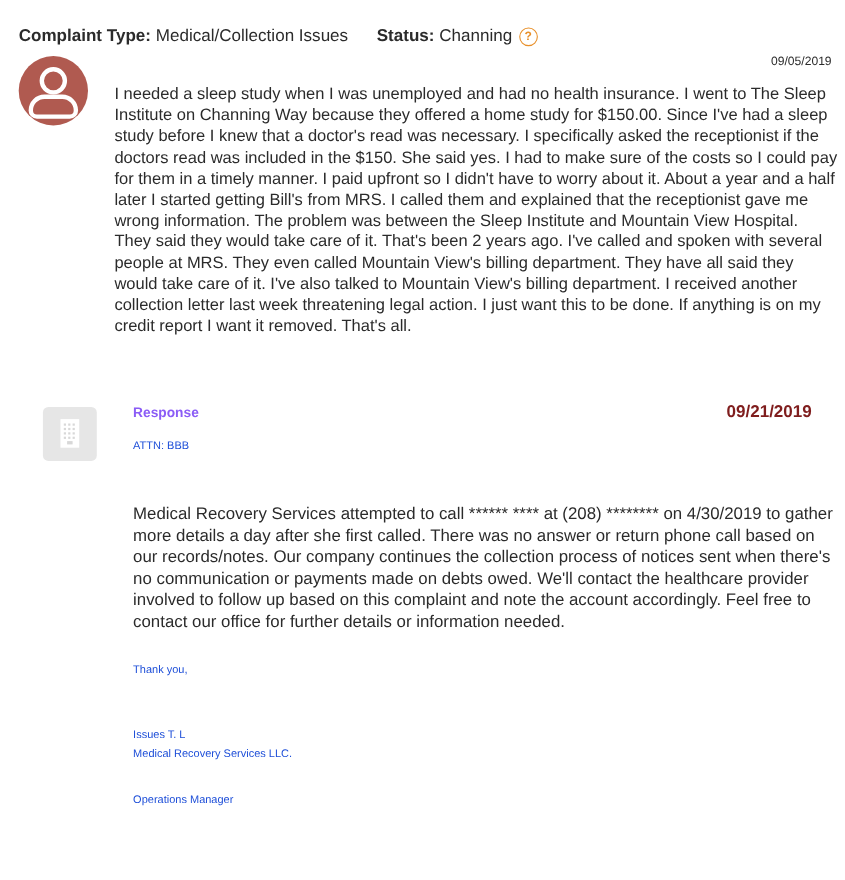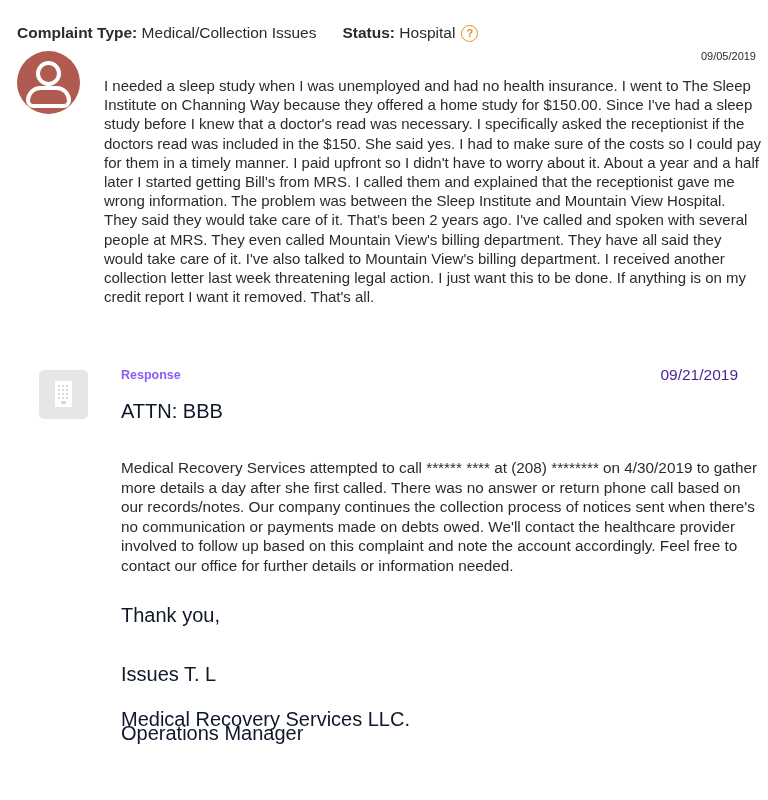--- a/index.html
+++ b/index.html
@@ -17,31 +17,31 @@
 
     .complaint-date { position: absolute; right: 12px; top: 50px; font-size: 11px; color: #2b2b2b; }
     .complaint-text { position: absolute; left: 104px; top: 76px; width: 658px; font-size: 15px; line-height: 19.2px; color: #2b2b2b; }
 
     .biz-icon { position: absolute; left: 39px; top: 370px; width: 49px; height: 49px; background: #e6e6e6; border-radius: 5px; }
     .biz-icon .bldg { position: absolute; left: 16px; top: 11px; width: 17px; height: 26px; background: #ffffff; }
     .biz-icon .win { position: absolute; width: 2px; height: 2px; background: #d8d8d8; }
     .biz-icon .door { position: absolute; left: 22px; top: 31px; width: 5px; height: 3px; background: #d8d8d8; }
 
     .resp-label { position: absolute; left: 121px; top: 368px; font-size: 12.5px; font-weight: bold; color: #8b5cf6; }
-    .resp-date { position: absolute; right: 30px; top: 366px; font-size: 15.5px; color: #4c1d95; }
-    .resp-line { position: absolute; left: 121px; font-size: 20px; color: #0f172a; text-align: center; }
+    .resp-date { position: absolute; right: 30px; top: 366px; font-size: 15.5px; color: #7f1d1d; font-weight: bold; }
+    .resp-line { position: absolute; left: 121px; font-size: 10px; color: #1d4ed8; text-align: center; }
     .resp-para { position: absolute; left: 121px; top: 458px; width: 640px; font-size: 15.3px; line-height: 19.5px; color: #2b2b2b; }
   </style>
 </head>
 <body>
 
 <div class="header-row">
   <span class="lbl">Complaint Type:</span>&nbsp;<span>Medical/Collection Issues</span>
   <span class="gap"></span>
-  <span class="lbl">Status:</span>&nbsp;<span>Hospital</span>
+  <span class="lbl">Status:</span>&nbsp;<span>Channing</span>
   <span class="help-icon">?</span>
 </div>
 
 <div class="avatar">
   <div class="head"></div>
   <div class="body"></div>
 </div>
 
 <div class="complaint-date">09/05/2019</div>
 <div class="complaint-text">I needed a sleep study when I was unemployed and had no health insurance. I went to The Sleep Institute on Channing Way because they offered a home study for $150.00. Since I've had a sleep study before I knew that a doctor's read was necessary. I specifically asked the receptionist if the doctors read was included in the $150. She said yes. I had to make sure of the costs so I could pay for them in a timely manner. I paid upfront so I didn't have to worry about it. About a year and a half later I started getting Bill's from MRS. I called them and explained that the receptionist gave me wrong information. The problem was between the Sleep Institute and Mountain View Hospital. They said they would take care of it. That's been 2 years ago. I've called and spoken with several people at MRS. They even called Mountain View's billing department. They have all said they would take care of it. I've also talked to Mountain View's billing department. I received another collection letter last week threatening legal action. I just want this to be done. If anything is on my credit report I want it removed. That's all.</div>
@@ -63,14 +63,14 @@
   <div class="door"></div>
 </div>
 
 <div class="resp-label">Response</div>
 <div class="resp-date">09/21/2019</div>
 
 <div class="resp-line" style="top:400px">ATTN: BBB</div>
 <div class="resp-para">Medical Recovery Services attempted to call ****** **** at (208) ******** on 4/30/2019 to gather more details a day after she first called. There was no answer or return phone call based on our records/notes. Our company continues the collection process of notices sent when there's no communication or payments made on debts owed. We'll contact the healthcare provider involved to follow up based on this complaint and note the account accordingly. Feel free to contact our office for further details or information needed.</div>
 <div class="resp-line" style="top:604px">Thank you,</div>
 <div class="resp-line" style="top:663px">Issues T. L</div>
-<div class="resp-line" style="top:708px">Medical Recovery Services LLC.</div>
+<div class="resp-line" style="top:680px">Medical Recovery Services LLC.</div>
 <div class="resp-line" style="top:722px">Operations Manager</div>
 
 </body></html>

